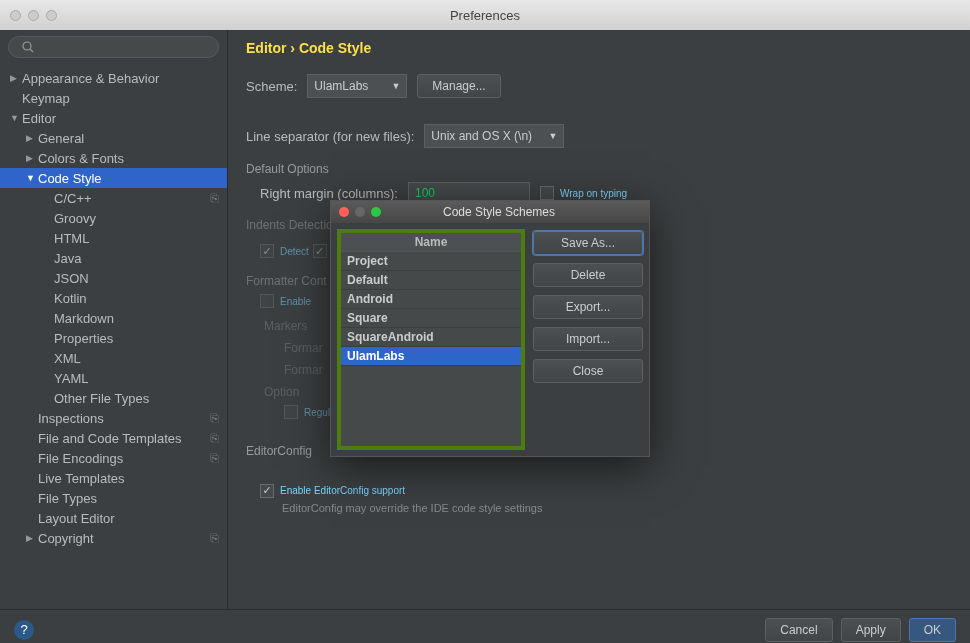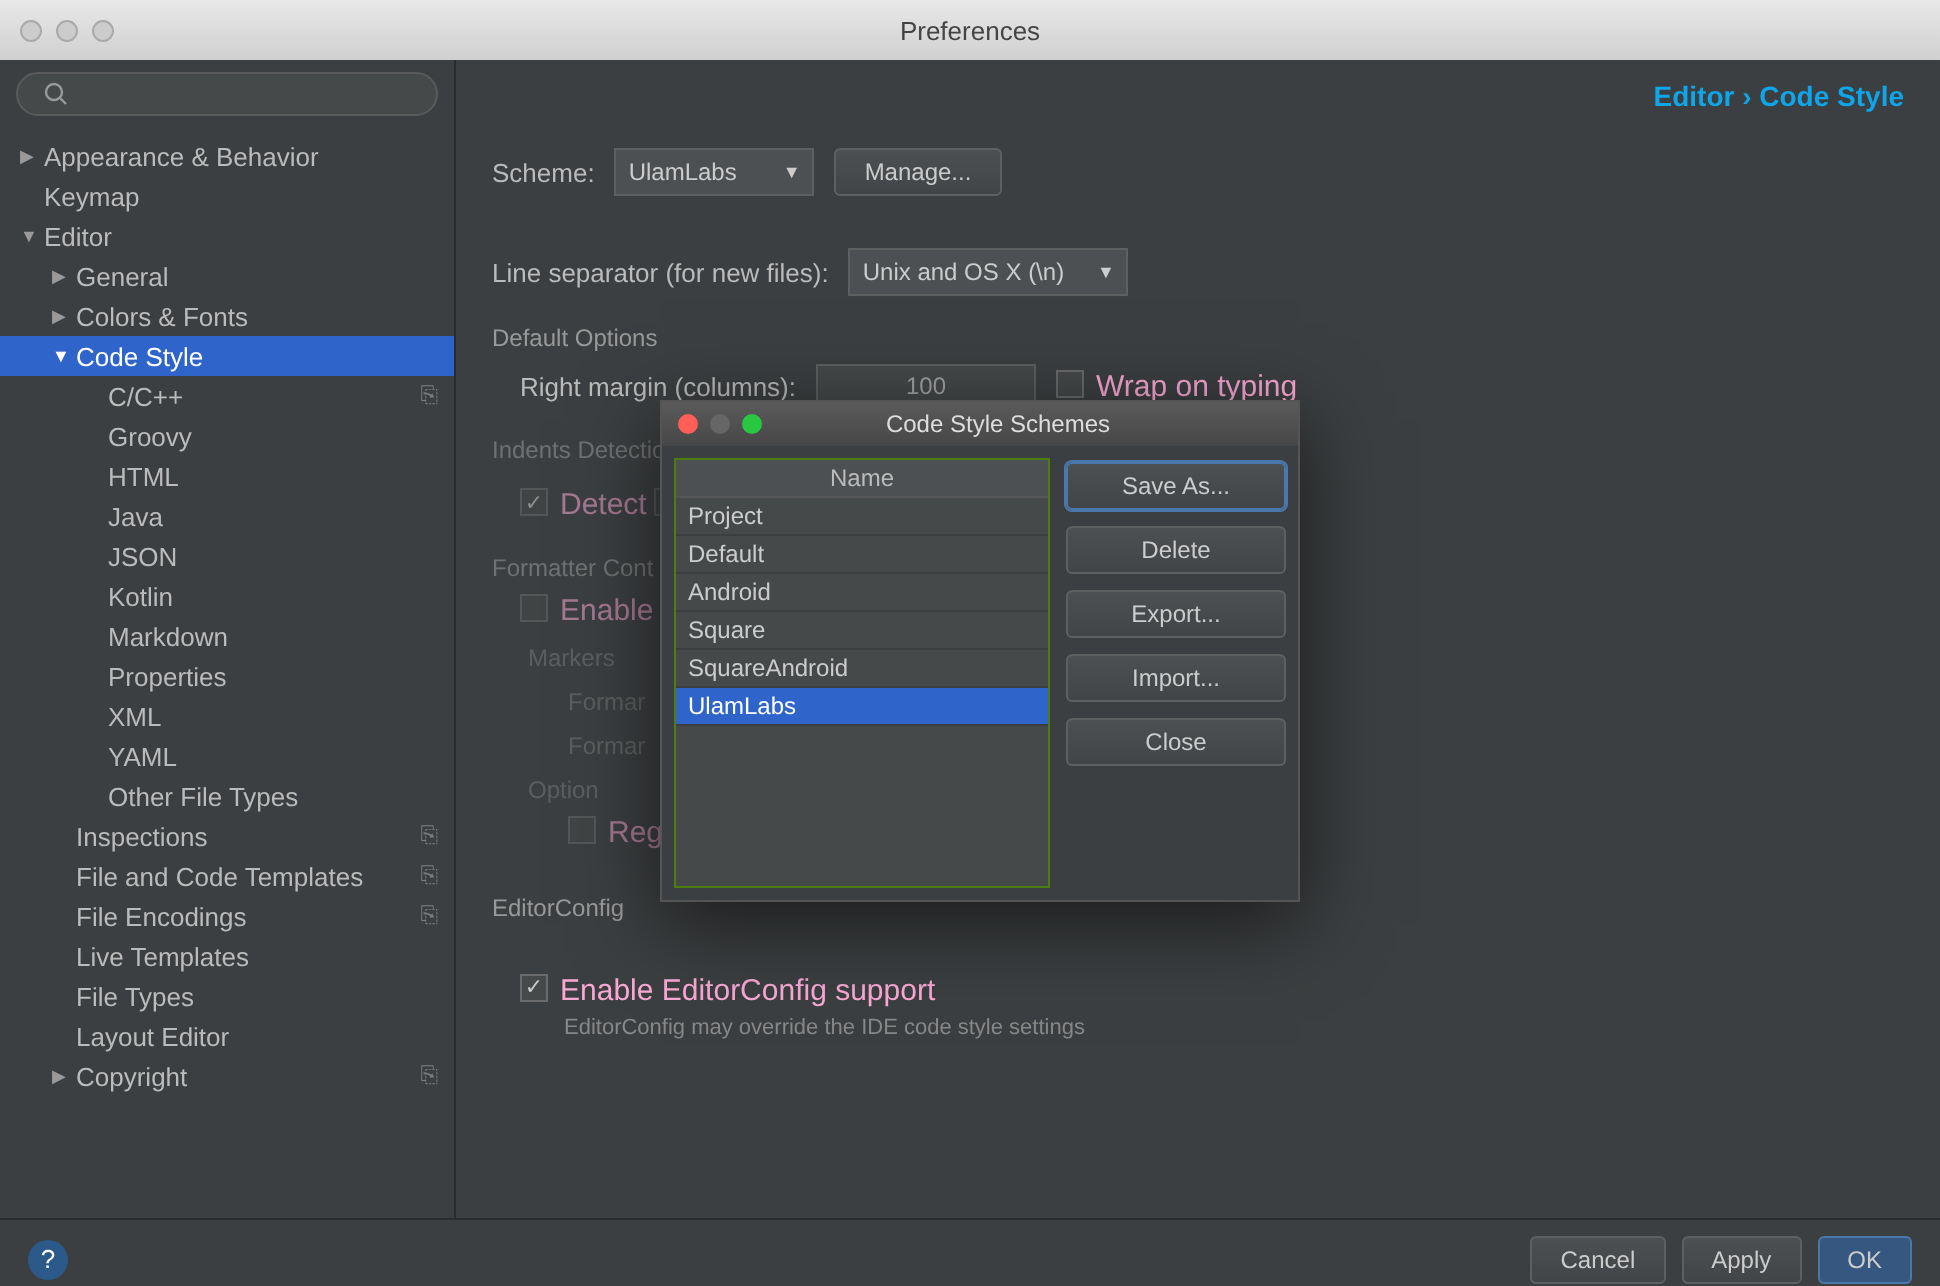--- a/index.html
+++ b/index.html
@@ -24,49 +24,49 @@
 .node.selected { background: #2f65ca; color: #fff; }
 .node .arrow { width: 10px; display: inline-block; font-size: 9px; color: #999; }
 .node.selected .arrow { color: #fff; }
 .node .lbl { margin-left: 2px; }
 .node .cfg { margin-left: auto; margin-right: 8px; opacity: 0.5; font-size: 11px; }
 .indent1 { padding-left: 26px; }
 .indent2 { padding-left: 42px; }
 
 
 .content { flex: 1; background: #3c3f41; color: #bbb; font-size: 13px; position: relative; padding: 10px 18px; }
-.breadcrumb { font-size: 14px; font-weight: 600; color: #0ea5e9; margin-bottom: 18px; text-align: right; }
+.breadcrumb { font-size: 14px; font-weight: 600; color: #fde047; margin-bottom: 18px; }
 .row { display: flex; align-items: center; gap: 10px; margin-bottom: 14px; }
 .label { color: #bbb; }
 select, .combo { background: #4c5052; border: 1px solid #5e6060; color: #ccc; font-size: 12px; height: 24px; padding: 0 6px; }
 .combo { display: inline-flex; align-items: center; justify-content: space-between; min-width: 100px; }
 .combo .dd { margin-left: 8px; font-size: 9px; }
 .btn { background: linear-gradient(#4c5052,#414547); border: 1px solid #5e6060; color: #ccc; font-size: 12px; height: 24px; padding: 0 14px; border-radius: 3px; cursor: pointer; }
 .section-title { color: #999; font-size: 12px; margin: 10px 0 6px 0; }
-input[type="text"].field { background: #45494a; border: 1px solid #5e6060; color: #a3a3a3; font-size: 12px; height: 22px; padding: 0 6px; text-align: center; width: 110px; }
-.chk { display: inline-flex; align-items: flex-start; gap: 6px; font-size: 15px; color: #f9a8d4; }
+input[type="text"].field { background: #45494a; border: 1px solid #5e6060; color: #22c55e; font-size: 12px; height: 22px; padding: 0 6px; text-align: left; width: 122px; }
+.chk { display: inline-flex; align-items: center; gap: 6px; font-size: 10px; color: #7dd3fc; }
 .chk .box { width: 14px; height: 14px; border: 1px solid #6a6a6a; background: #45494a; display: inline-flex; align-items: center; justify-content: center; font-size: 11px; color: #ccc; }
 .chk.checked .box::after { content: "✓"; }
 
 
 .dimmed { opacity: 0.55; }
 
 
 .footer { height: 40px; background: #3c3f41; border-top: 1px solid #2b2b2b; display: flex; align-items: center; padding: 0 14px; gap: 8px; }
 .footer .help { width: 20px; height: 20px; border-radius: 50%; background: #2b5a8a; color: #fff; font-size: 13px; display: flex; align-items: center; justify-content: center; cursor: pointer; }
 .footer .spacer { flex: 1; }
 .footer .btn.primary { background: #365880; border-color: #4a78ab; }
 
 
 .dialog { position: absolute; left: 330px; top: 200px; width: 320px; background: #3c3f41; border: 1px solid #555; box-shadow: 0 10px 40px rgba(0,0,0,0.6); }
 .dlg-title { height: 22px; background: linear-gradient(#5a5a5a,#474747); display: flex; align-items: center; padding: 0 8px; }
 .dlg-title .tdot { width: 10px; height: 10px; border-radius: 50%; margin-right: 6px; }
 .dlg-title .t { flex: 1; text-align: center; font-size: 12px; color: #ddd; margin-right: 30px; }
 .dlg-body { display: flex; padding: 6px; gap: 8px; }
-.listbox { flex: 1; background: #45494a; border: 1px solid #4d7c0f; }
+.listbox { flex: 1; background: #45494a; border: 4px solid #4d7c0f; font-weight: bold; }
 .listhdr { background: #4c5052; text-align: center; font-size: 12px; color: #bbb; padding: 2px 0; border-bottom: 1px solid #555; }
 .listrow { font-size: 12px; color: #ccc; padding: 2px 6px; border-bottom: 1px solid #3c3f41; }
 .listrow.sel { background: #2f65ca; color: #fff; }
 .dlg-btns { display: flex; flex-direction: column; gap: 8px; width: 110px; padding-top: 2px; }
 .dlg-btns .btn { width: 100%; text-align: center; }
 .dlg-btns .btn.highlighted { border-color: #4a78ab; box-shadow: 0 0 0 1px #4a78ab; }
 
 .hint { font-size: 11px; color: #888; margin-left: 22px; margin-top: 4px; }
 </style>
 </head>

